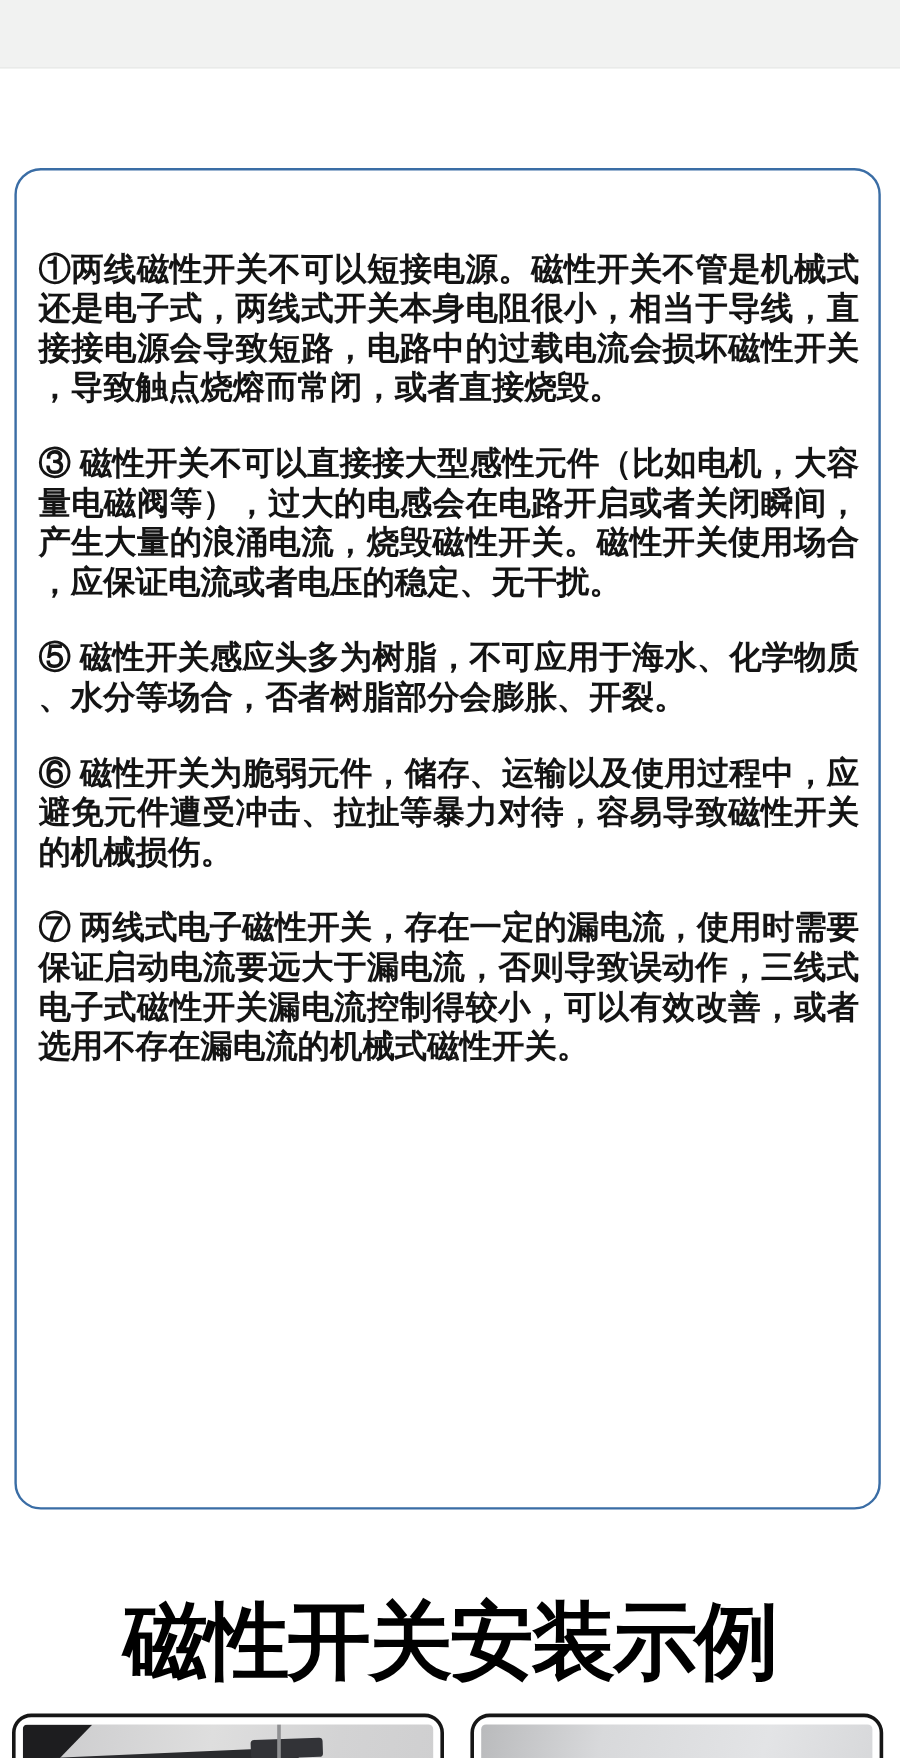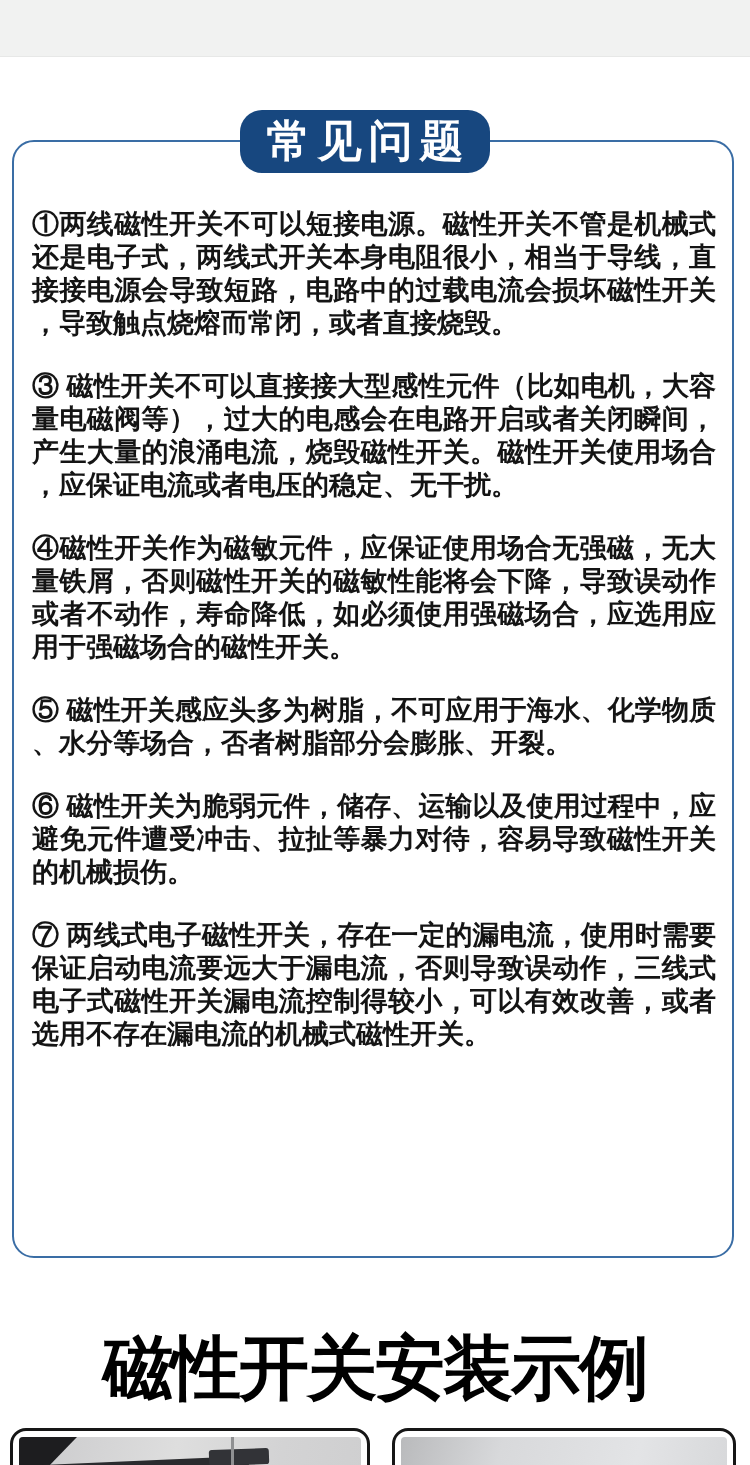--- a/index.html
+++ b/index.html
@@ -64,29 +64,25 @@
 </head>
 <body>
 
 <div class="page">
 
   <div class="top-band"></div>
 
   <div class="faq-box">
     <p class="faq-item">①两线磁性开关不可以短接电源。磁性开关不管是机械式还是电子式，两线式开关本身电阻很小，相当于导线，直接接电源会导致短路，电路中的过载电流会损坏磁性开关，导致触点烧熔而常闭，或者直接烧毁。</p>
     <p class="faq-item">③ 磁性开关不可以直接接大型感性元件（比如电机，大容量电磁阀等），过大的电感会在电路开启或者关闭瞬间，产生大量的浪涌电流，烧毁磁性开关。磁性开关使用场合，应保证电流或者电压的稳定、无干扰。</p>
-    <p class="faq-item">④磁性开关作为磁敏元件，应保证使用场合无强磁，无大量铁屑，否则磁性开关的磁敏性能将会下降，导致误动作或者不动作，寿命降低，如必须使用强磁场合，应选用应用于强磁场合的磁性开关。</p>
     <p class="faq-item">⑤ 磁性开关感应头多为树脂，不可应用于海水、化学物质、水分等场合，否者树脂部分会膨胀、开裂。</p>
     <p class="faq-item">⑥ 磁性开关为脆弱元件，储存、运输以及使用过程中，应避免元件遭受冲击、拉扯等暴力对待，容易导致磁性开关的机械损伤。</p>
     <p class="faq-item">⑦ 两线式电子磁性开关，存在一定的漏电流，使用时需要保证启动电流要远大于漏电流，否则导致误动作，三线式电子式磁性开关漏电流控制得较小，可以有效改善，或者选用不存在漏电流的机械式磁性开关。</p>
   </div>
 
-  <div class="faq-pill">
-    <span>常见问题</span>
-  </div>
 
   <div class="install-heading">磁性开关安装示例</div>
 
   <div class="photo-card left">
     <div class="photo left-img">
       <div class="wedge"></div>
       <div class="beam"></div>
       <div class="beam-block"></div>
       <div class="rod"></div>
     </div>

